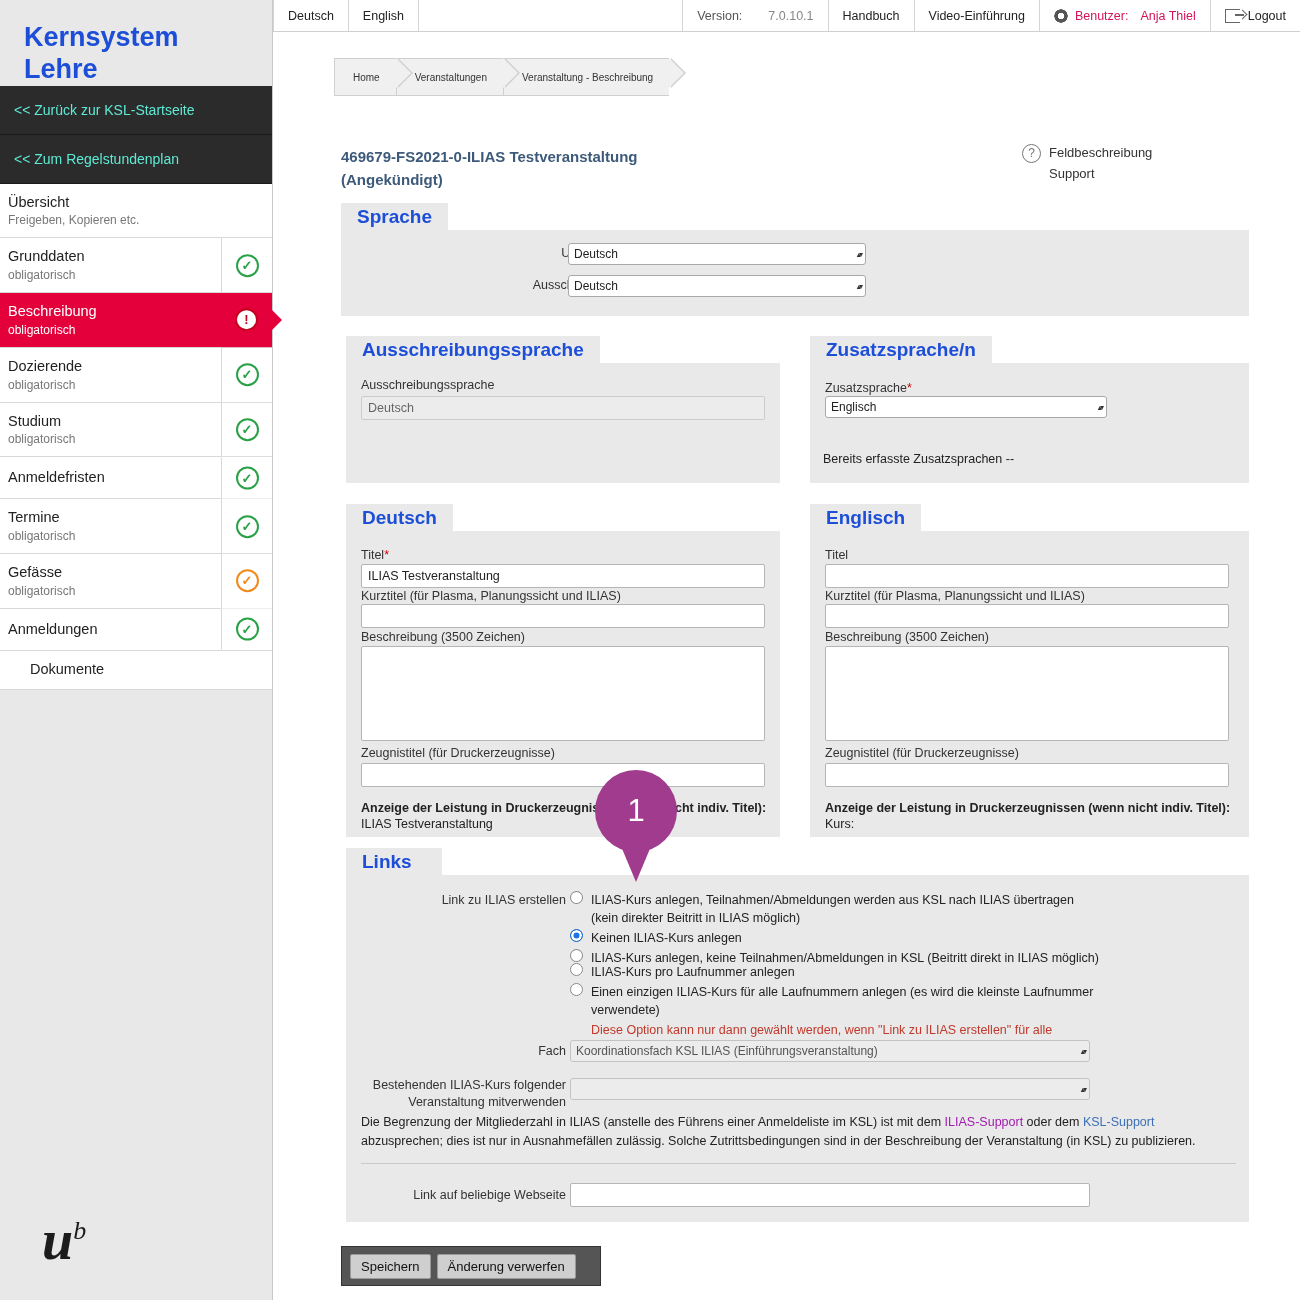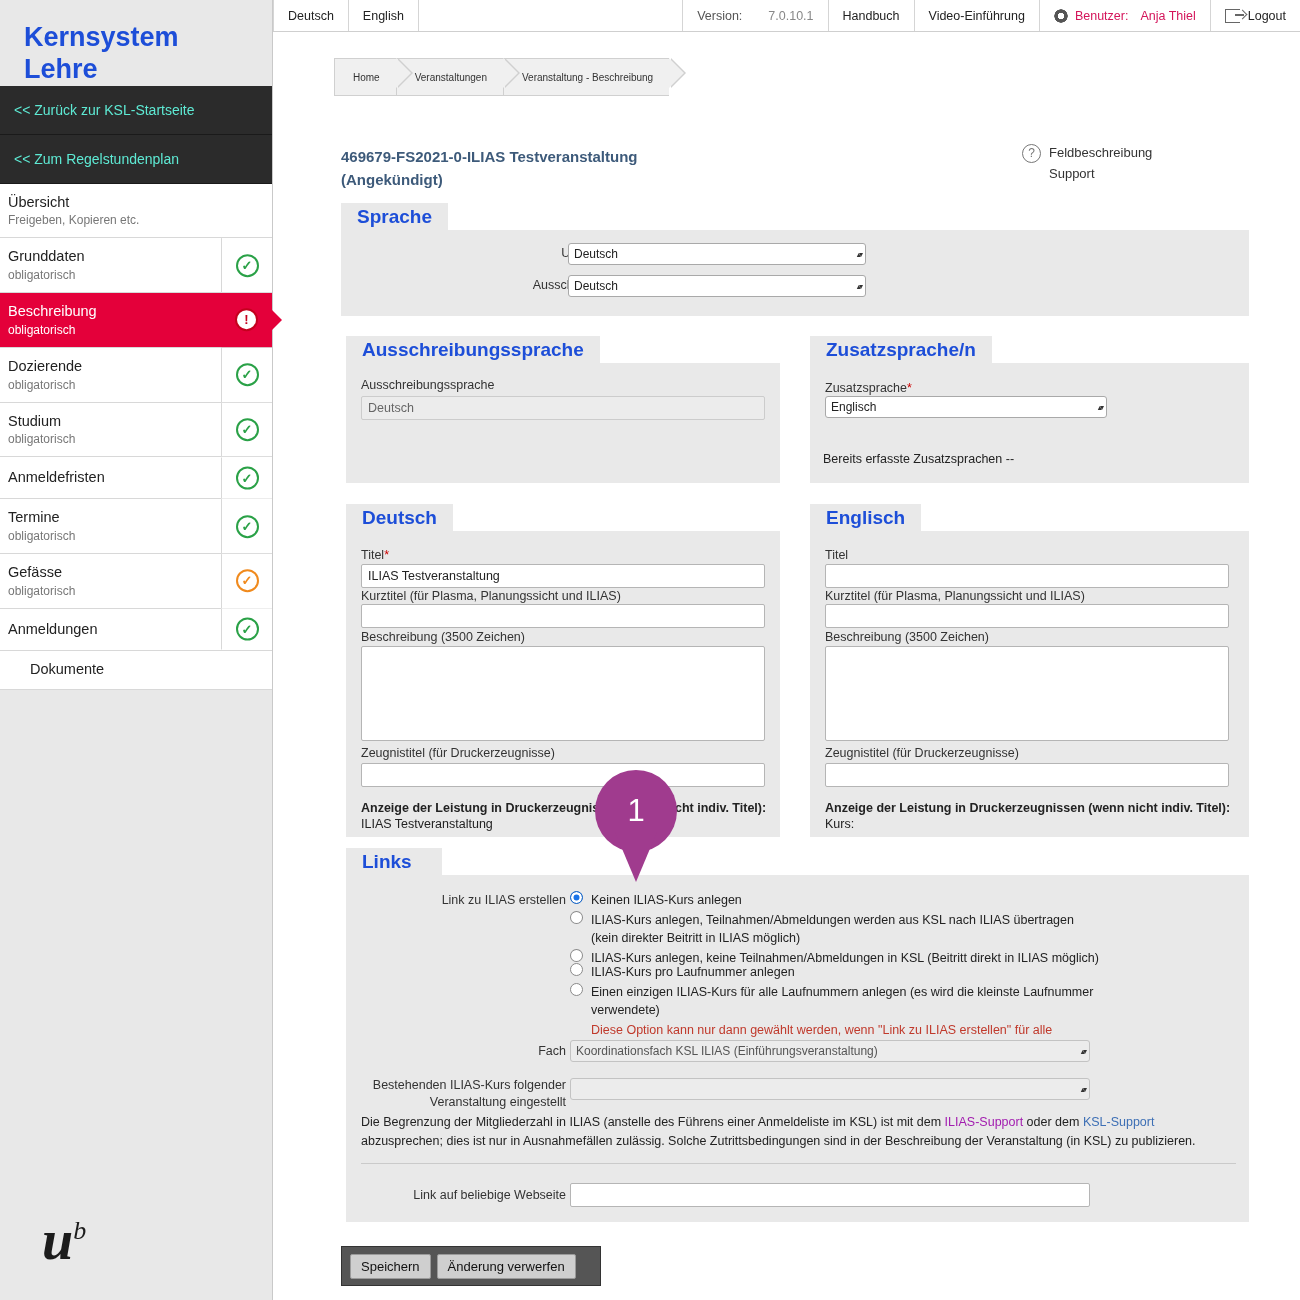--- a/index.html
+++ b/index.html
@@ -398,26 +398,26 @@
   <div class="note" style="position:absolute; left:15px; top:286px;">Kurs:</div>
 </div>
 
 <div class="panel" style="left:346px; top:875px; width:903px; height:347px;">
   <div class="panel-tab">Links</div>
 
   <div class="lbl" style="position:absolute; left:60px; top:18px; width:160px; text-align:right;">Link zu ILIAS erstellen</div>
 
   <div style="position:absolute; left:224px; top:16px; width:530px;">
     <div style="display:flex; margin-bottom:2px;">
+      <span class="radio"></span>
+      <span class="rtxt" style="width:510px;">ILIAS-Kurs anlegen, Teilnahmen/Abmeldungen werden aus KSL nach ILIAS übertragen (kein direkter Beitritt in ILIAS möglich)</span>
+    </div>
+    <div style="display:flex; margin-bottom:2px;">
       <span class="radio on"></span>
       <span class="rtxt">Keinen ILIAS-Kurs anlegen</span>
-    </div>
-    <div style="display:flex; margin-bottom:2px;">
-      <span class="radio"></span>
-      <span class="rtxt" style="width:510px;">ILIAS-Kurs anlegen, Teilnahmen/Abmeldungen werden aus KSL nach ILIAS übertragen (kein direkter Beitritt in ILIAS möglich)</span>
     </div>
     <div style="display:flex;">
       <span class="radio"></span>
       <span class="rtxt" style="width:510px;">ILIAS-Kurs anlegen, keine Teilnahmen/Abmeldungen in KSL (Beitritt direkt in ILIAS möglich)</span>
     </div>
   </div>
 
   <div style="position:absolute; left:224px; top:88px; width:540px;">
     <div style="display:flex; margin-bottom:2px;">
       <span class="radio"></span>
@@ -432,21 +432,21 @@
 
   <div class="lbl" style="position:absolute; left:100px; top:169px; width:120px; text-align:right;">Fach</div>
   <div class="selwrap" style="position:absolute; left:224px; top:165px;">
     <select class="sel" style="width:520px; background:#ececec; color:#555; border-color:#c3c3c3;">
       <option>Koordinationsfach KSL ILIAS (Einführungsveranstaltung)</option>
     </select>
   </div>
 
   <div class="lbl" style="position:absolute; left:20px; top:202px; width:200px; text-align:right; line-height:1.35;">
     <div>Bestehenden ILIAS-Kurs folgender</div>
-    <div>Veranstaltung eingestellt</div>
+    <div>Veranstaltung mitverwenden</div>
   </div>
   <div class="selwrap" style="position:absolute; left:224px; top:203px;">
     <select class="sel" style="width:520px; background:#ececec; border-color:#c3c3c3;">
       <option></option>
     </select>
   </div>
 
   <div class="note" style="position:absolute; left:15px; top:238px; width:875px; line-height:1.5;">
     <span>Die Begrenzung der Mitgliederzahl in ILIAS (anstelle des Führens einer Anmeldeliste im KSL) ist mit dem </span><span class="link">ILIAS-Support</span><span> oder dem </span><span class="linkb">KSL-Support</span><span> abzusprechen; dies ist nur in Ausnahmefällen zulässig. Solche Zutrittsbedingungen sind in der Beschreibung der Veranstaltung (in KSL) zu publizieren.</span>
   </div>

